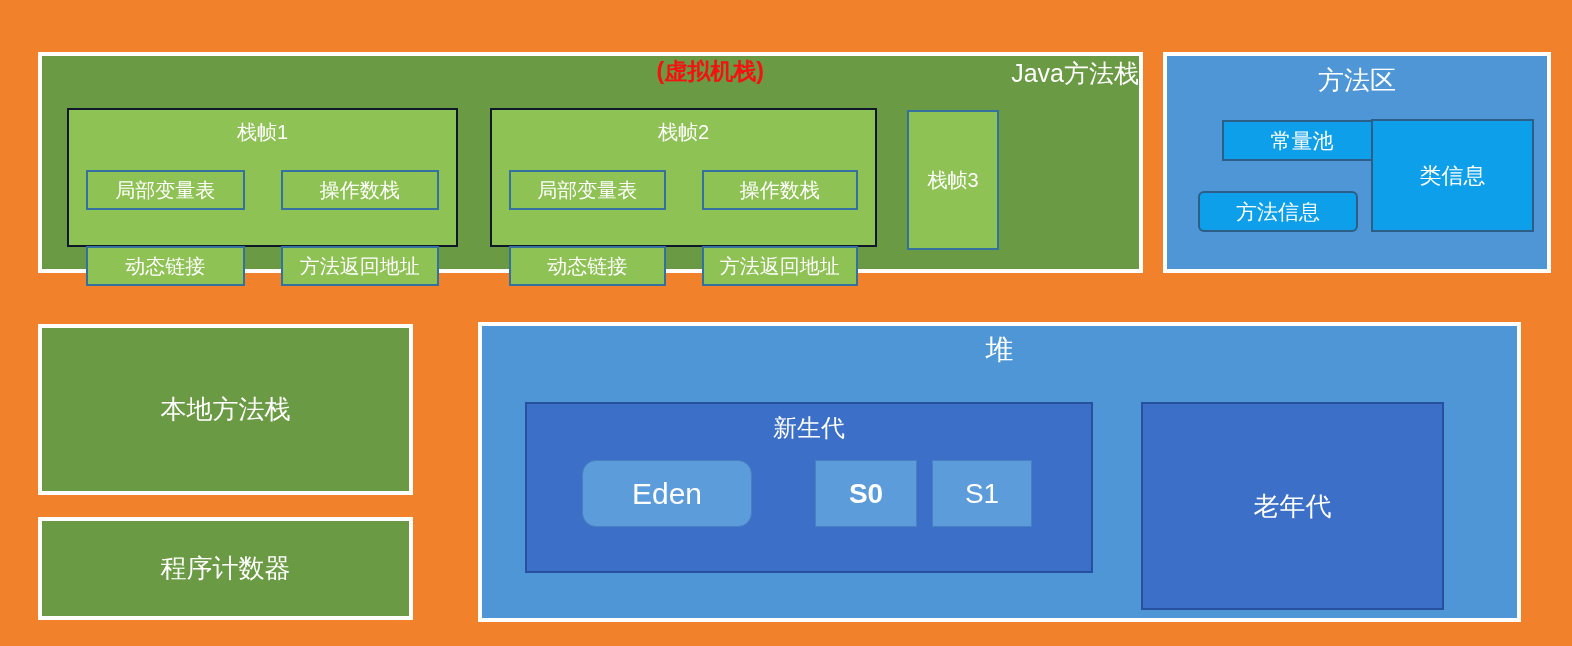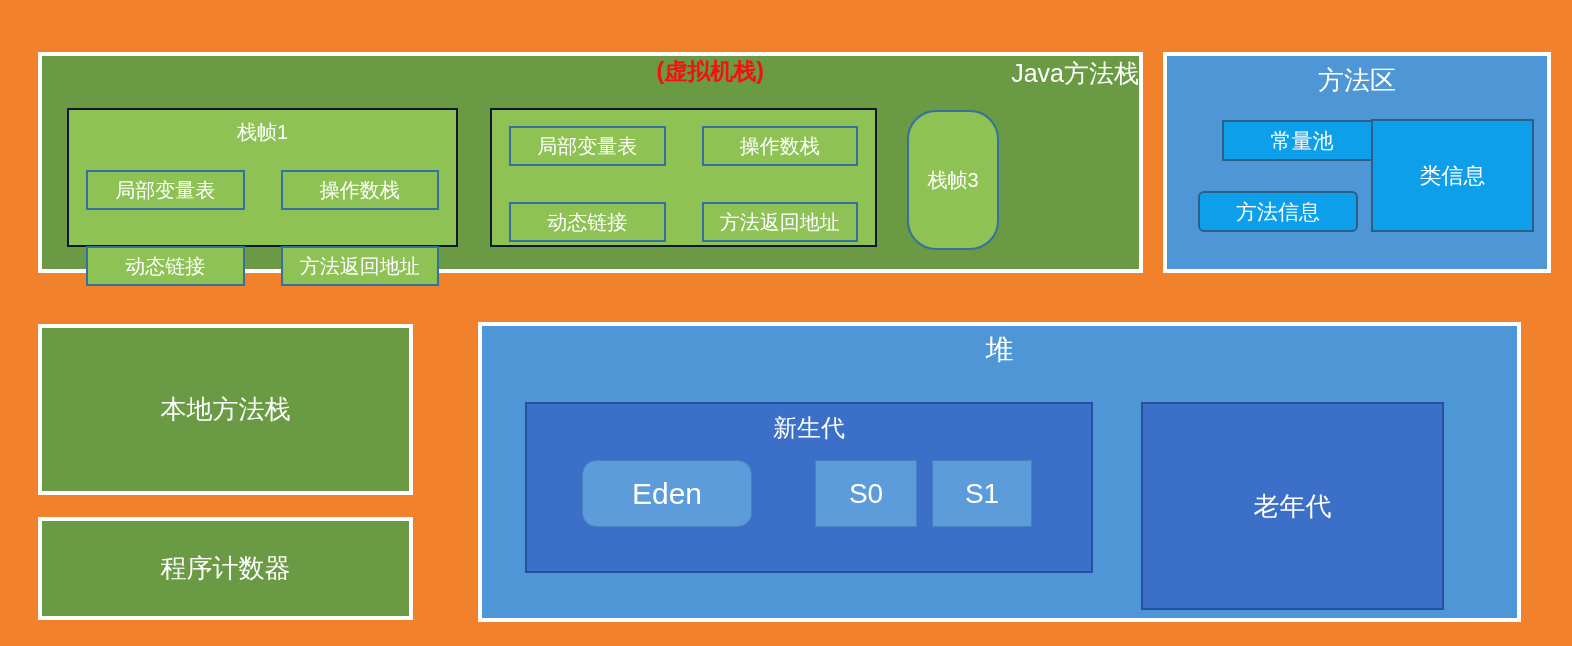--- a/index.html
+++ b/index.html
@@ -87,21 +87,21 @@
     width: 92px;
     height: 140px;
     background: #8EC254;
     border: 2px solid #35719F;
     display: flex;
     align-items: center;
     justify-content: center;
     font-size: 20px;
     white-space: nowrap;
   }
-  .frame3 { left: 865px; border-radius: 29px; }
+  .frame3 { left: 865px; }
   .frame-more { left: 978px; }
 
   
   .method-area { left: 1163px; top: 52px; width: 388px; height: 221px; }
   .area-title {
     text-align: center;
     font-size: 26px;
     margin-top: 8px;
     height: 32px;
     line-height: 32px;
@@ -159,21 +159,21 @@
   .hcell {
     position: absolute;
     box-sizing: border-box;
     background: #5C9CDB;
     border: 1px solid #4A80BE;
     display: flex;
     align-items: center;
     justify-content: center;
   }
   .eden { left: 55px; top: 56px; width: 170px; height: 67px; font-size: 30px; border-radius: 14px; }
-  .s0   { left: 288px; top: 56px; width: 102px; height: 67px; font-size: 28px; }
+  .s0   { left: 288px; top: 56px; width: 102px; height: 67px; font-size: 28px; font-weight: bold; }
   .s1   { left: 405px; top: 56px; width: 100px; height: 67px; font-size: 28px; }
   .old-gen {
     position: absolute;
     box-sizing: border-box;
     left: 659px; top: 76px; width: 303px; height: 208px;
     background: #3C6FC7;
     border: 2px solid #27519E;
     display: flex;
     align-items: center;
     justify-content: center;
@@ -195,20 +195,21 @@
       <div class="frame-title">栈帧1</div>
       <div class="frame-grid">
         <div class="cell">局部变量表</div>
         <div class="cell">操作数栈</div>
         <div class="cell">动态链接</div>
         <div class="cell">方法返回地址</div>
       </div>
     </div>
 
     <div class="frame frame2">
+      <div class="frame-title">栈帧2</div>
       <div class="frame-grid">
         <div class="cell">局部变量表</div>
         <div class="cell">操作数栈</div>
         <div class="cell">动态链接</div>
         <div class="cell">方法返回地址</div>
       </div>
     </div>
 
     <div class="frame-small frame3">
       <span>栈帧3</span>

